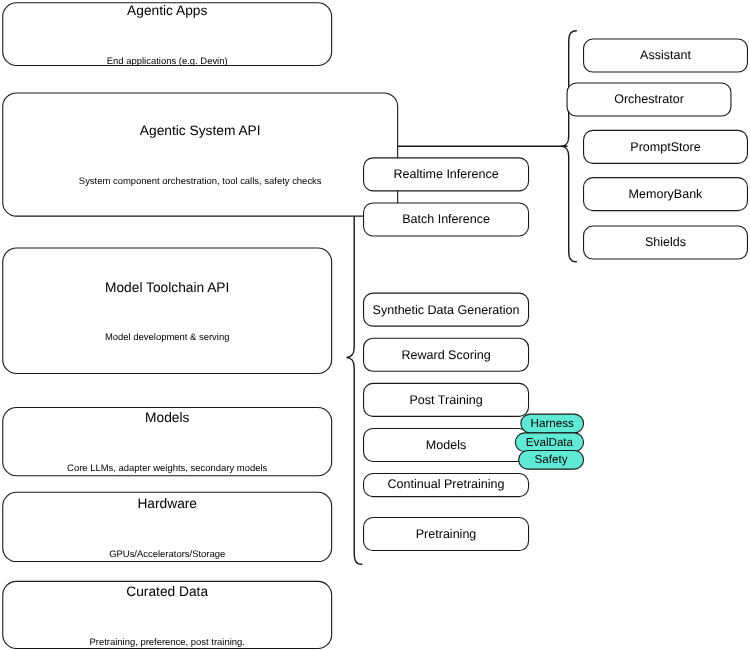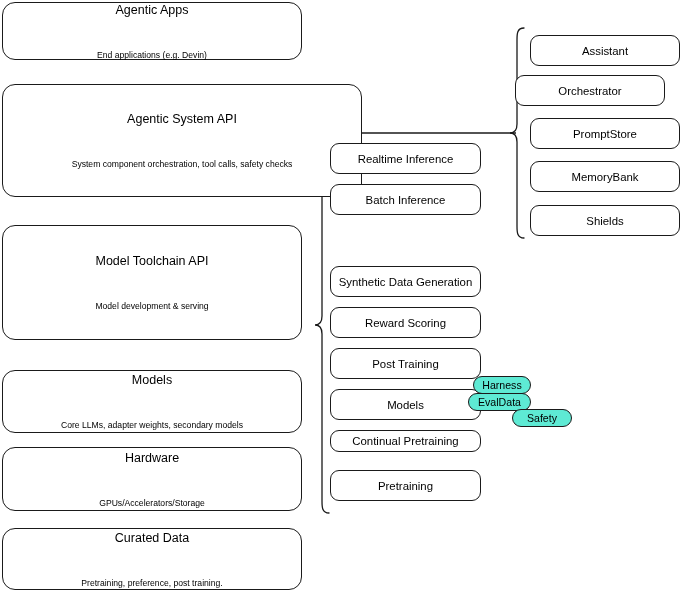--- a/index.html
+++ b/index.html
@@ -180,17 +180,17 @@
     </div>
 
   </div>
 
   <div class="pill" style="left:473px; top:376px; width:58px; height:18px;">
     <span>Harness</span>
   </div>
   <div class="pill" style="left:468px; top:393px; width:63px; height:18px;">
     <span>EvalData</span>
   </div>
-  <div class="pill" style="left:471px; top:409px; width:60px; height:18px;margin-left:41px;">
+  <div class="pill" style="left:471px; top:409px; width:60px; height:18px;">
     <span>Safety</span>
   </div>
 
 </div>
 
 </body></html>

